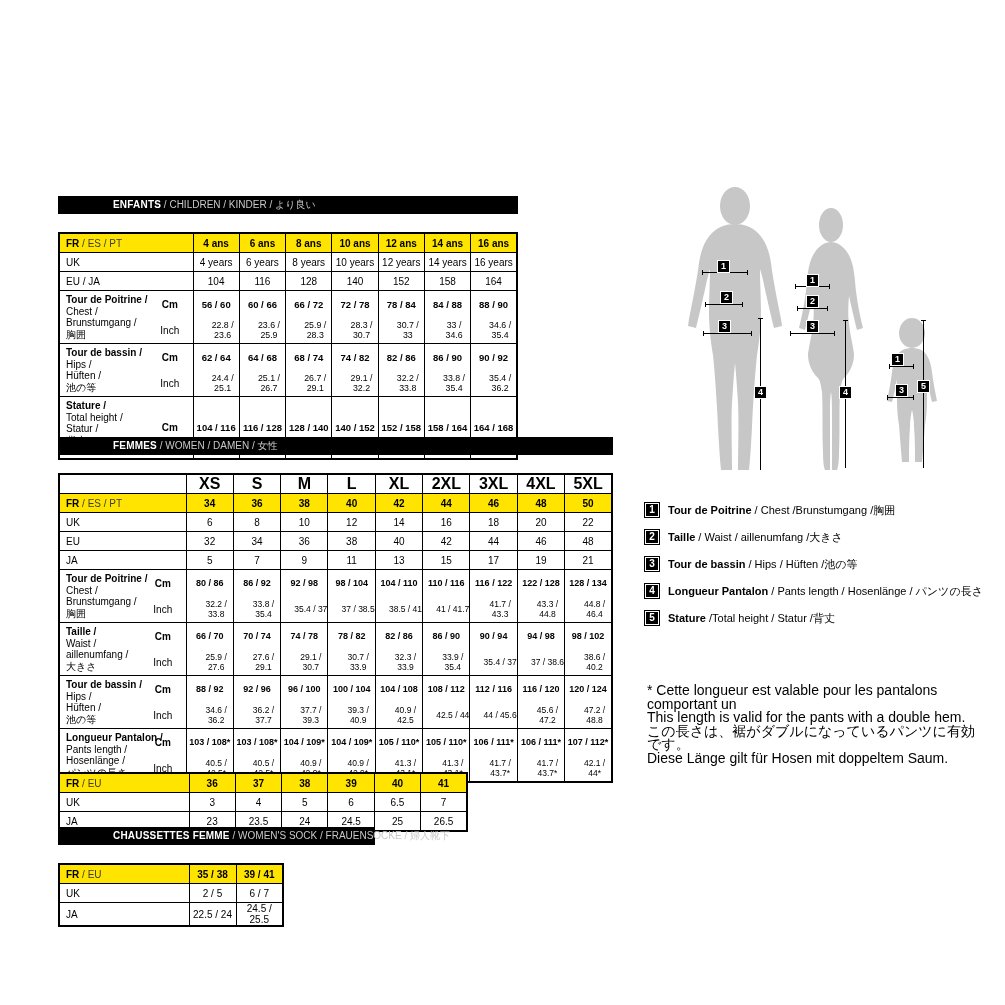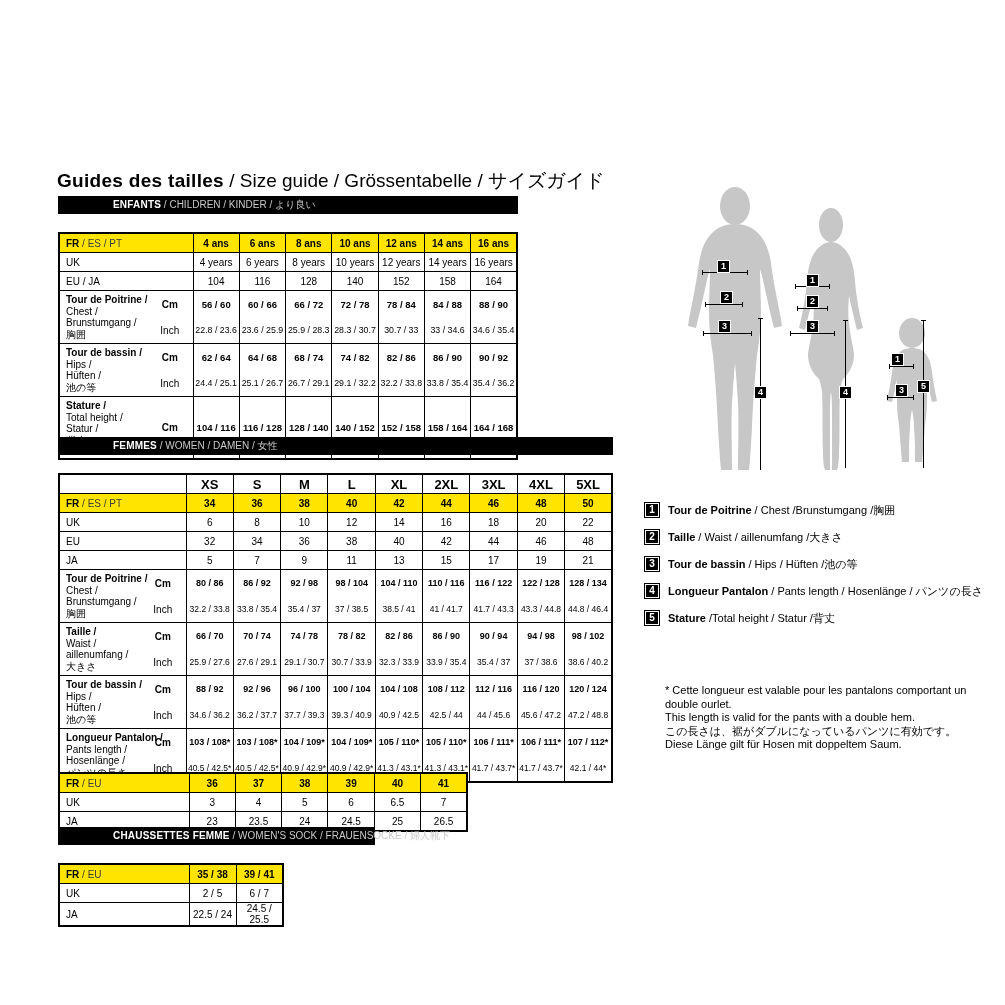--- a/index.html
+++ b/index.html
@@ -38,29 +38,29 @@
   td{border:1px solid #000;font-size:10px;text-align:center;vertical-align:middle;
      padding:0;height:18px;overflow:visible;}
   td.lbl{text-align:left;padding-left:6px;border-right:none;white-space:nowrap;}
   td.unit{border-left:none;font-size:10px;padding-right:4px;}
   td.unit.ub{font-weight:bold;}
   .val{font-size:10px;}
   .vb{font-weight:bold;}
   .lr{color:#3c3c3c;}
   tr.yellow td{background:#ffe400;}
   tr.yellow td.lbl b{font-weight:bold;}
-  tr.sizes td{font-weight:bold;font-size:13px;}
+  tr.sizes td{font-weight:bold;font-size:16px;}
   tr.mt td{border-bottom:none;height:26px;}
   tr.mb td{border-top:none;height:26px;}
   tr.tall td{height:58px;}
   td.mlbl{vertical-align:top;padding-top:3px;line-height:11.5px;}
   td.mlbl div{white-space:nowrap;}
   td.mlbl b{font-size:10px;}
   .cm{font-weight:bold;font-size:9.5px;}
-  .in{font-size:8.8px;}
+  .in{font-size:8.8px;padding-left:13px;}
   #femmes .cm{font-size:9px;}
   #femmes .in{font-size:8.5px;}
 
   
   .sil{position:absolute;}
   .sil path,.sil ellipse{fill:#c7c7c7;}
   #sil-man{left:680px;top:180px;}
   #sil-woman{left:786px;top:206px;}
   #sil-child{left:880px;top:316px;}
 
@@ -102,28 +102,27 @@
   
   #legend{position:absolute;left:645px;top:503px;width:345px;}
   .leg-item{display:flex;align-items:center;margin-bottom:13px;height:14px;white-space:nowrap;}
   .lbadge{display:inline-block;width:14px;height:14px;background:#000;color:#fff;
           font-weight:bold;font-size:10px;line-height:12px;text-align:center;
           border:1px solid #fff;box-sizing:border-box;outline:1px solid #000;margin-right:9px;}
   .leg-text{font-size:11px;}
   .leg-text b{font-weight:bold;}
 
   
-  #footnote{position:absolute;left:665px;top:684px;width:330px;font-size:11px;line-height:13.5px;}
+  #footnote{position:absolute;left:647px;top:684px;width:330px;font-size:14px;line-height:13.5px;}
 </style>
 </head>
 <body>
 
 <div class="page">
 
-  <div class="title"><b>Guides des tailles</b><span> / Size guide / Grössentabelle / サイズガイド</span></div>
 
   <div class="tbl" id="enfants">
     <div class="thead"><b>ENFANTS</b><span class="hr"> / CHILDREN / KINDER / より良い</span></div>
     <table>
       <colgroup>
           <col class="cl">
           <col class="cu">
           <col span="7" class="cv">
         </colgroup>
       <tbody id="enf-body">
@@ -543,19 +542,18 @@
         <span class="leg-text"><b>Longueur Pantalon</b><span> / Pants length / Hosenlänge / パンツの長さ</span></span>
       </div>
       <div class="leg-item">
         <span class="lbadge">5</span>
         <span class="leg-text"><b>Stature</b><span> /Total height  / Statur /背丈</span></span>
       </div>
     </div>
 
   <div id="footnote">
       <div>* Cette longueur est valable pour les pantalons comportant un</div>
-      <div>double ourlet.</div>
       <div>This length is valid for the pants with a double hem.</div>
       <div>この長さは、裾がダブルになっているパンツに有効です。</div>
       <div>Diese Länge gilt für Hosen mit doppeltem Saum.</div>
     </div>
 
 </div>
 
 </body></html>

